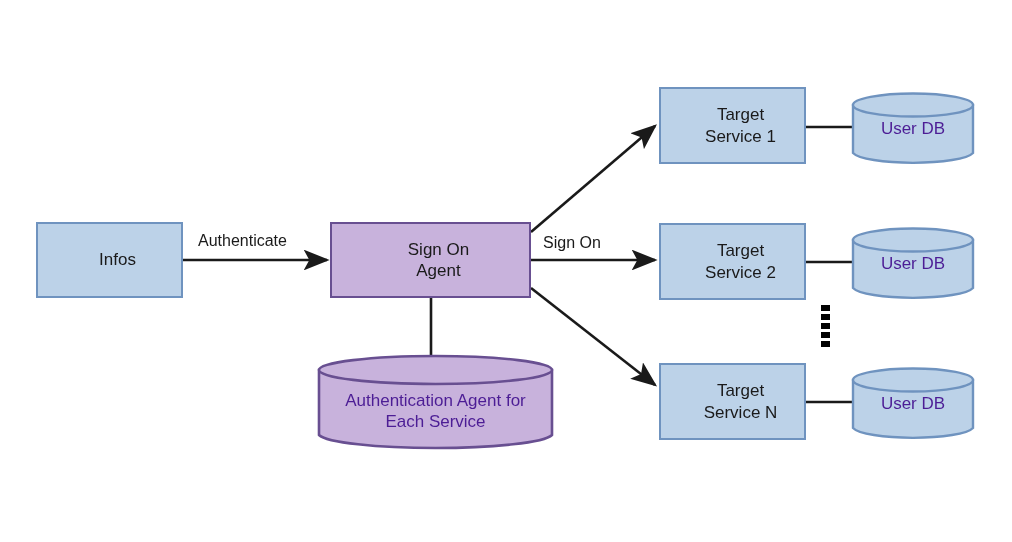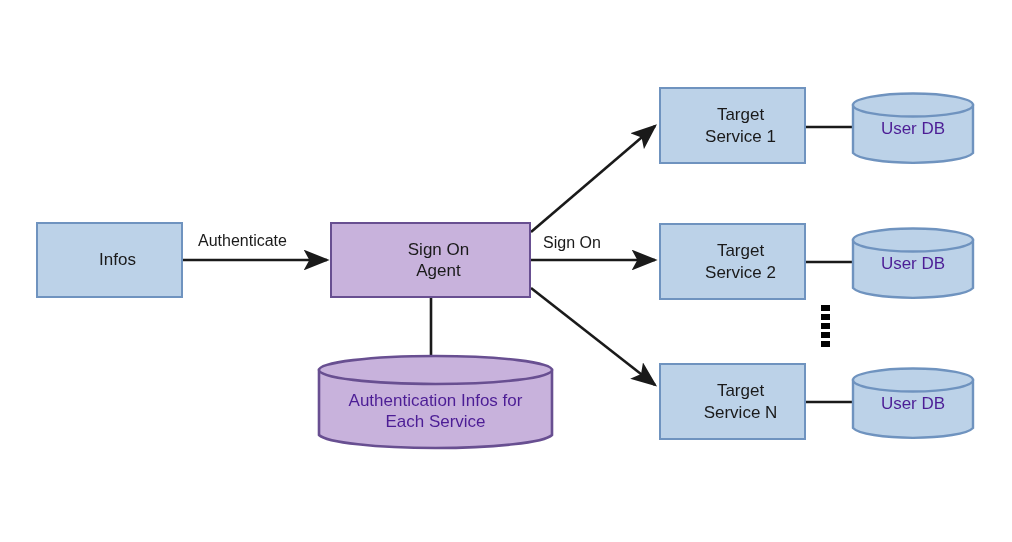--- a/index.html
+++ b/index.html
@@ -141,21 +141,21 @@
   <div class="node box blue" style="left:659px; top:363px; width:147px; height:77px;">
     <span>Target
 Service N</span>
   </div>
 
   <div class="cyl" style="left:317px; top:355px; width:237px; height:95px;">
     <svg width="237" height="95" viewBox="0 0 237 95">
       <path d="M2,15 L2,80 A 117.5,15 0 0 0 235,80 L235,15 Z" fill="#c8b2dc" stroke="#684f91" stroke-width="2.6"></path>
       <ellipse cx="118.5" cy="15" rx="116.5" ry="14" fill="#c8b2dc" stroke="#684f91" stroke-width="2.6"></ellipse>
     </svg>
-    <div class="cyl-label" style="top:35px;">Authentication Infos for
+    <div class="cyl-label" style="top:35px;">Authentication Agent for
 Each Service</div>
   </div>
 
   <div class="cyl" style="left:851px; top:92px; width:124px; height:74px;">
     <svg width="124" height="74" viewBox="0 0 124 74">
       <path d="M2,13 L2,61 A 61,12 0 0 0 122,61 L122,13 Z" fill="#bcd2e8" stroke="#6f93bf" stroke-width="2.4"></path>
       <ellipse cx="62" cy="13" rx="60" ry="11.5" fill="#bcd2e8" stroke="#6f93bf" stroke-width="2.4"></ellipse>
     </svg>
     <div class="cyl-label" style="top:26px;">User DB</div>
   </div>

